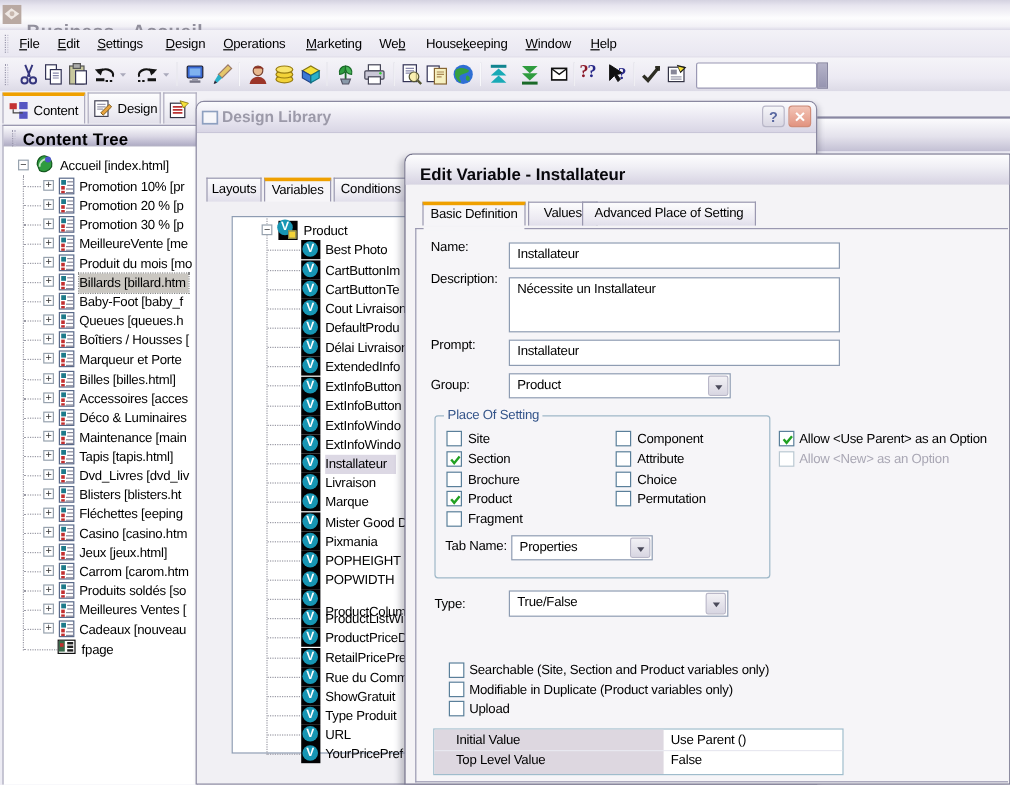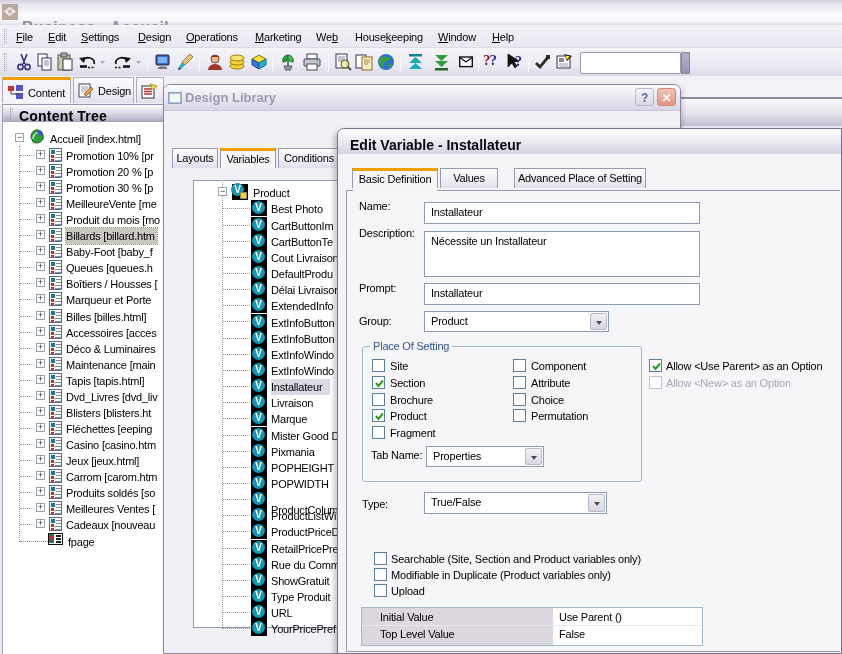--- a/index.html
+++ b/index.html
@@ -840,21 +840,21 @@
   background:#f4f3f6;border:1px solid #75738c;border-radius:7px 0 0 0;
   box-shadow:-3px 3px 5px rgba(70,70,90,0.3);">
   <div class="abs" style="left:0;top:0;right:0;height:25px;border-radius:6px 0 0 0;
     background:linear-gradient(to bottom,#fdfdfe 0%,#f0eff5 40%,#d6d3e2 100%);">
     <div class="abs dlg-title" style="left:12px;top:8px;color:#08080c;font-size:14px;">Edit Variable - Installateur</div>
   </div>
   <div class="abs" style="left:3px;top:25px;width:499px;height:498px;background:#f4f3f6;"></div>
   <div id="evbody">
       <div class="tab2 active" style="left:14px;top:39px;width:86px;">Basic Definition</div>
       <div class="tab2" style="left:102px;top:39px;width:58px;">Values</div>
-      <div class="tab2" style="left:176px;top:39px;width:132px;">Advanced Place of Setting</div>
+      <div class="tab2" style="left:147px;top:39px;width:145px;">Advanced Place of Setting</div>
       <div class="abs" style="left:8px;top:61px;width:494px;height:462px;background:#f6f5f8;border:1px solid #9a98b0;border-right:none;"></div>
       <div class="abs" style="left:15px;top:60px;width:84px;height:3px;background:#f6f5f8;"></div>
       <div class="abs" style="left:21px;top:71px;color:#000;white-space:nowrap;">Name:</div>
       <div class="field" style="left:86px;top:73px;width:276px;height:22px;">Installateur</div>
       <div class="abs" style="left:21px;top:98px;color:#000;white-space:nowrap;">Description:</div>
       <div class="field" style="left:86px;top:102px;width:276px;height:46px;">Nécessite un Installateur</div>
       <div class="abs" style="left:21px;top:153px;color:#000;white-space:nowrap;">Prompt:</div>
       <div class="field" style="left:86px;top:154px;width:276px;height:22px;">Installateur</div>
       <div class="abs" style="left:21px;top:186px;color:#000;white-space:nowrap;">Group:</div>
       <div class="combo" style="left:86px;top:182px;width:185px;height:21px;">

